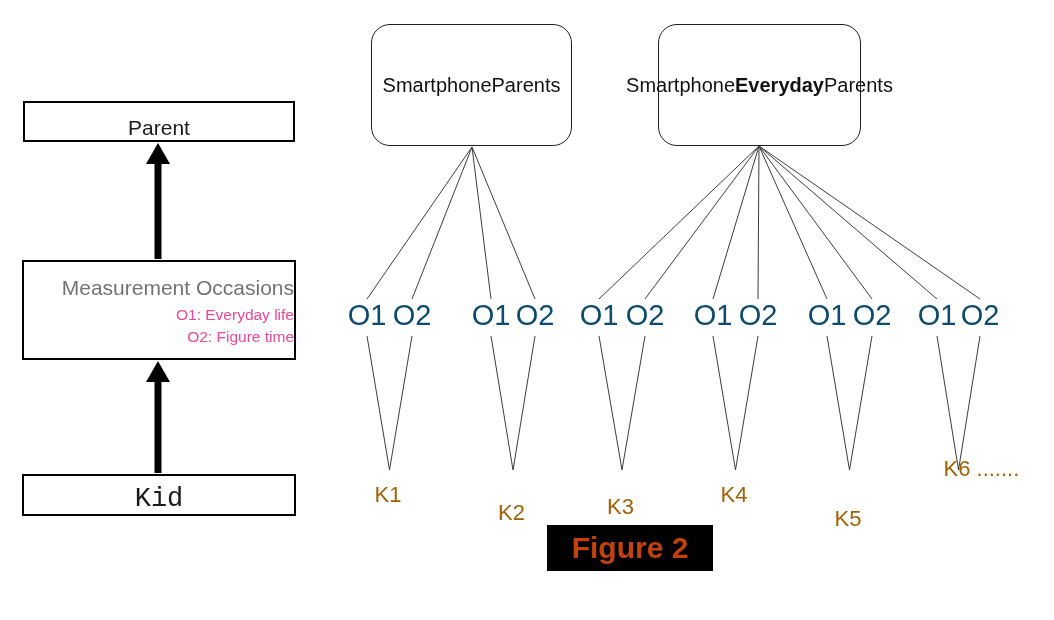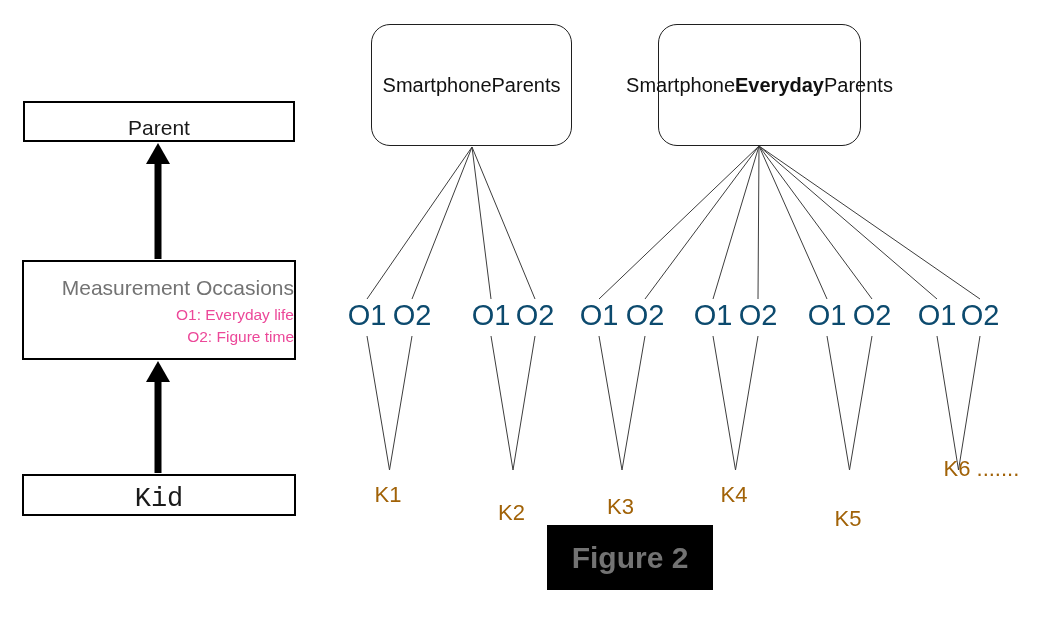--- a/index.html
+++ b/index.html
@@ -64,23 +64,23 @@
   .kid-label {
     position: absolute;
     font-size: 22px;
     line-height: 26px;
     color: #a16207;
     white-space: nowrap;
   }
 
   #figure-tag {
     position: absolute;
-    left: 547px; top: 525px; width: 166px; height: 65px;
+    left: 547px; top: 525px; width: 166px; height: 46px;
     background: #000000;
-    color: #737373;
+    color: #c2410c;
     display: flex;
     align-items: center;
     justify-content: center;
     font-size: 30px;
     font-weight: bold;
   }
 </style>
 </head>
 <body>
 

